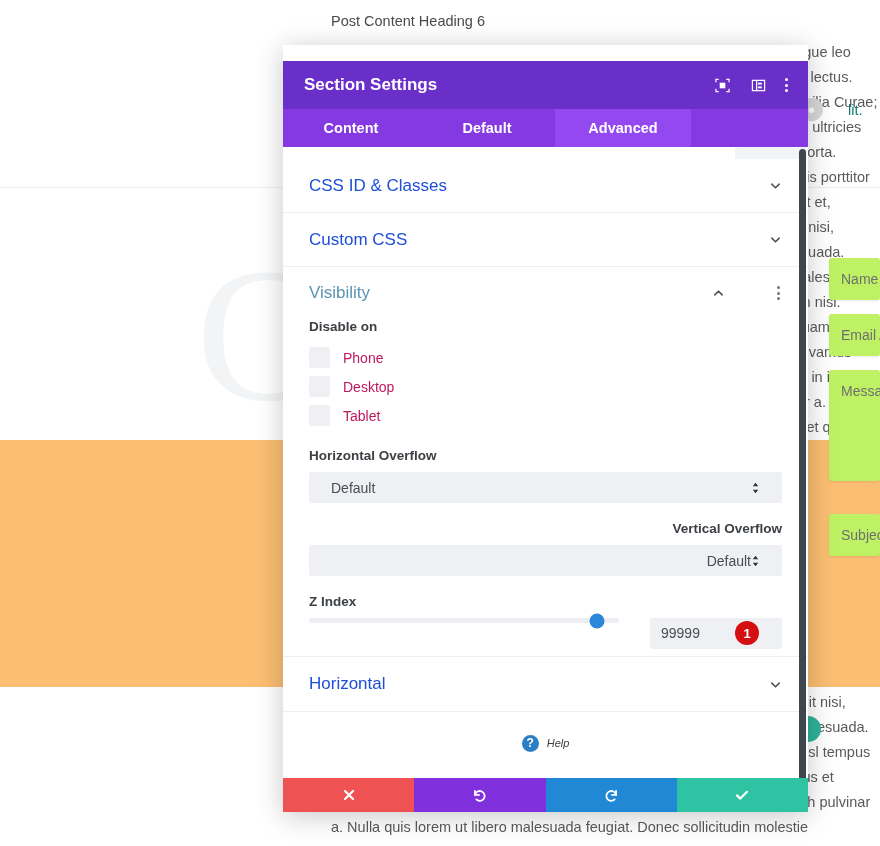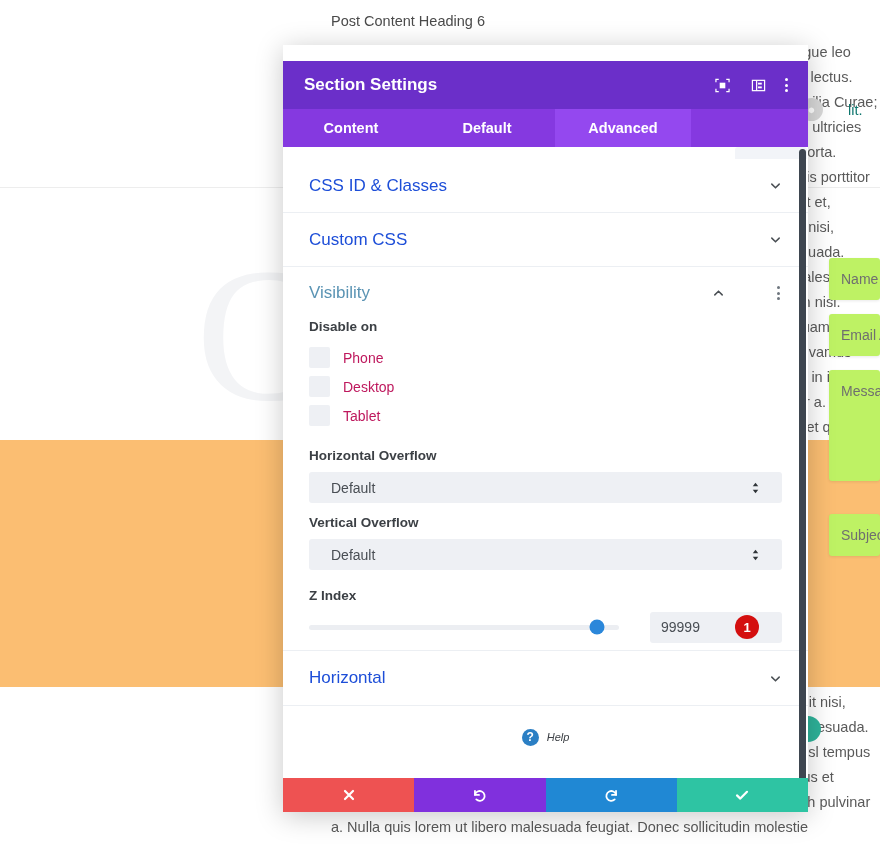--- a/index.html
+++ b/index.html
@@ -306,21 +306,20 @@
     flex-direction: column;
     align-items: center;
     gap: 2px;
     color: #2f3438;
     font-size: 8px;
     line-height: 6px;
   }
 
   .slider-row {
     display: flex;
-    align-items: center;
     gap: 9px;
     height: 30px;
   }
   .slider-track {
     flex: 1 1 auto;
     height: 5px;
     background: #eceef2;
     border-radius: 3px;
     position: relative;
     margin-right: 22px;
@@ -531,21 +530,21 @@
             <span class="sel-value">Default</span>
             <span class="sel-arrows">
               <svg width="9" height="12" viewBox="0 0 10 14" fill="#2f3438">
                   <path d="M5 1L8.2 5H1.8z"></path>
                   <path d="M5 13L1.8 9h6.4z"></path>
                 </svg>
             </span>
           </div>
         </div>
 
-        <div class="field-block" style="margin-top:12px;">
+        <div class="field-block" style="margin-top:18px;text-align:right;">
           <div class="field-label">Vertical Overflow</div>
           <div class="select-box">
             <span class="sel-value">Default</span>
             <span class="sel-arrows">
               <svg width="9" height="12" viewBox="0 0 10 14" fill="#2f3438">
                   <path d="M5 1L8.2 5H1.8z"></path>
                   <path d="M5 13L1.8 9h6.4z"></path>
                 </svg>
             </span>
           </div>

